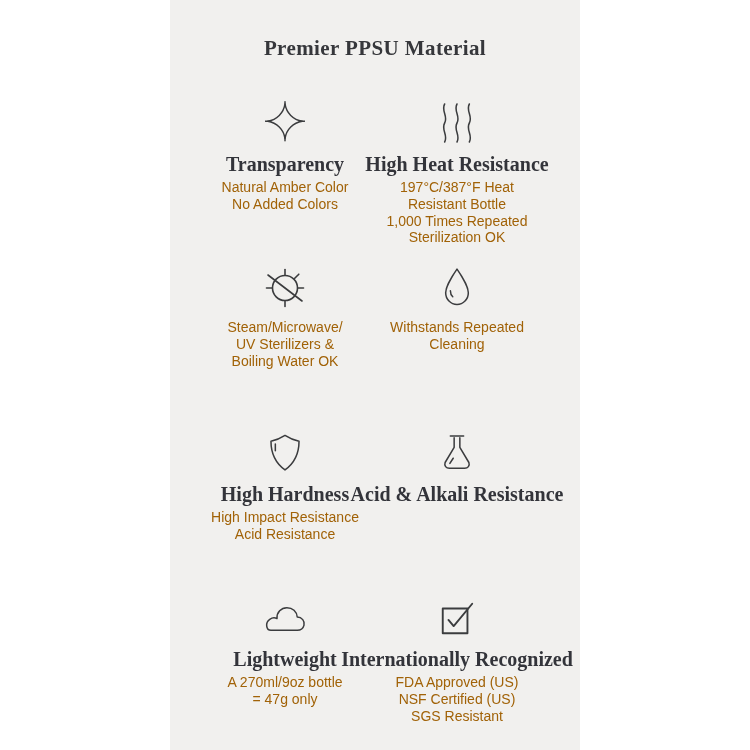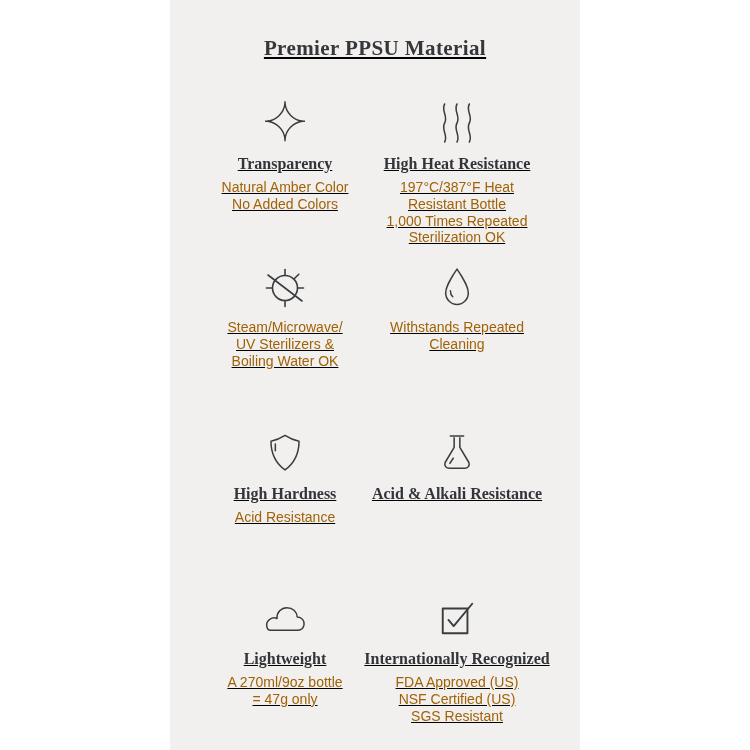--- a/index.html
+++ b/index.html
@@ -3,42 +3,41 @@
 <meta charset="utf-8">
 <style>
   html,body{margin:0;padding:0;}
   body{
     width:750px;height:750px;background:#ffffff;position:relative;overflow:hidden;
     font-family:"Liberation Sans", sans-serif;
   }
   .panel{
     position:absolute;left:170px;top:0;width:410px;height:750px;
     background:#f1f0ee;
-    text-decoration:underline;
   }
   .main-title{
     margin-top:34px;text-align:center;
     font-family:"Liberation Serif","DejaVu Serif",serif;
     font-weight:700;font-size:21px;line-height:28px;
     color:#36373b;letter-spacing:0.4px;
   }
   .grid{
     margin-top:38px;margin-left:29px;
     display:grid;grid-template-columns:172px 172px;grid-auto-rows:165px;
   }
   .cell{
     display:flex;flex-direction:column;align-items:center;text-align:center;
   }
   .icon-wrap{
     height:46px;display:flex;align-items:center;justify-content:center;
     margin-bottom:8px;
   }
   .feature-title{
     font-family:"Liberation Serif","DejaVu Serif",serif;
-    font-weight:700;font-size:16px;line-height:20px;color:#33343a;
+    font-weight:700;font-size:20px;line-height:20px;color:#33343a;
     white-space:nowrap;margin-bottom:5px;
   }
   .desc-line{
     font-size:14px;line-height:16.8px;color:#a16207;white-space:nowrap;
   }
   .ico{stroke:#3b3c3e;fill:none;stroke-width:1.6;stroke-linecap:round;stroke-linejoin:round;}
 </style>
 </head>
 <body>
 
@@ -113,20 +112,21 @@
 
   <div class="cell">
     <div class="icon-wrap">
           <svg width="36" height="40" viewBox="0 0 38 42" class="ico">
     <path d="M19 2.5 C15 5.2, 9.2 7.5, 4.2 8.5 C4.2 18, 6.2 29.5, 19 38.8 C31.8 29.5, 33.8 18, 33.8 8.5 C28.8 7.5, 23 5.2, 19 2.5 Z"></path>
     <path d="M8.8 11.5 L8.8 18.5"></path>
   </svg>
         </div>
     <div class="feature-title">High Hardness</div>
     <div class="feature-desc">
+          <div class="desc-line">High Impact Resistance</div>
           <div class="desc-line">Acid Resistance</div>
         </div>
   </div>
 
   <div class="cell">
     <div class="icon-wrap">
           <svg width="38" height="40" viewBox="0 0 40 42" class="ico">
     <path d="M13 3 L27 3"></path>
     <path d="M17 5 L17 15 L7.5 31 C6.3 34.5, 8.5 37, 12 37 L28 37 C31.5 37, 33.7 34.5, 32.5 31 L23 15 L23 5"></path>
     <path d="M12.5 32 L16 26.5"></path>

